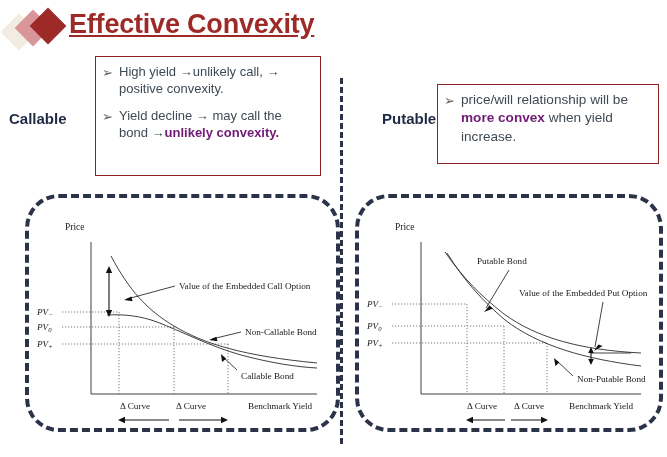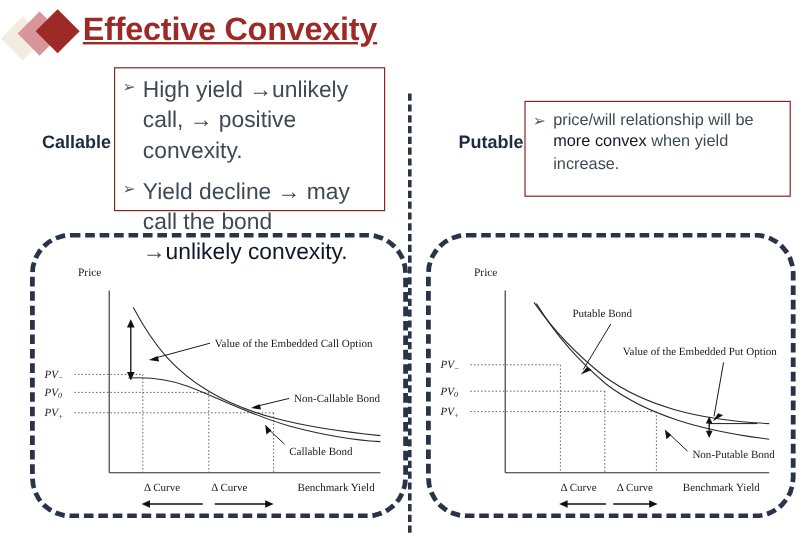--- a/index.html
+++ b/index.html
@@ -26,44 +26,44 @@
     letter-spacing:-0.2px;white-space:nowrap;
     font-family:"Liberation Sans", sans-serif;
     text-decoration:underline;
   }
 
   
   .side-label{
     position:absolute;font-size:15px;font-weight:bold;color:#1f2a44;
     white-space:nowrap;
   }
-  #lbl-callable{left:9px;top:110px;margin-left:26px;}
+  #lbl-callable{left:9px;top:110px;}
   #lbl-putable{left:364px;top:110px;margin-left:18px;}
 
   
   .callout{
     position:absolute;background:#ffffff;
     border:1px solid #8c2323;
     box-sizing:border-box;
     padding:6px 8px 6px 6px;
   }
   #callout-left{left:95px;top:56px;width:226px;height:120px;}
   #callout-right{left:437px;top:84px;width:222px;height:80px;}
 
   .bullet{display:flex;align-items:flex-start;margin-bottom:9px;}
   .bullet:last-child{margin-bottom:0;}
   .bullet .arrow{
     flex:0 0 auto;width:17px;color:#5a5a5a;font-size:13px;line-height:1.32;
     padding-top:1px;
   }
   .bullet .btxt{
-    flex:1 1 auto;font-size:19px;line-height:1.33;color:#3f4a55;
+    flex:1 1 auto;font-size:13px;line-height:1.33;color:#3f4a55;
   }
   #callout-right .bullet .btxt{font-size:13.6px;line-height:1.36;}
-  .btxt b{font-weight:normal;color:#0f172a;}
+  .btxt b{font-weight:bold;color:#701a75;}
 
   
   .divider{
     position:absolute;left:340px;top:78px;width:0;height:366px;
     border-left:3px dashed #2b3murky;
     border-left:3px dashed #2b3348;
   }
 
   
   .panel{

